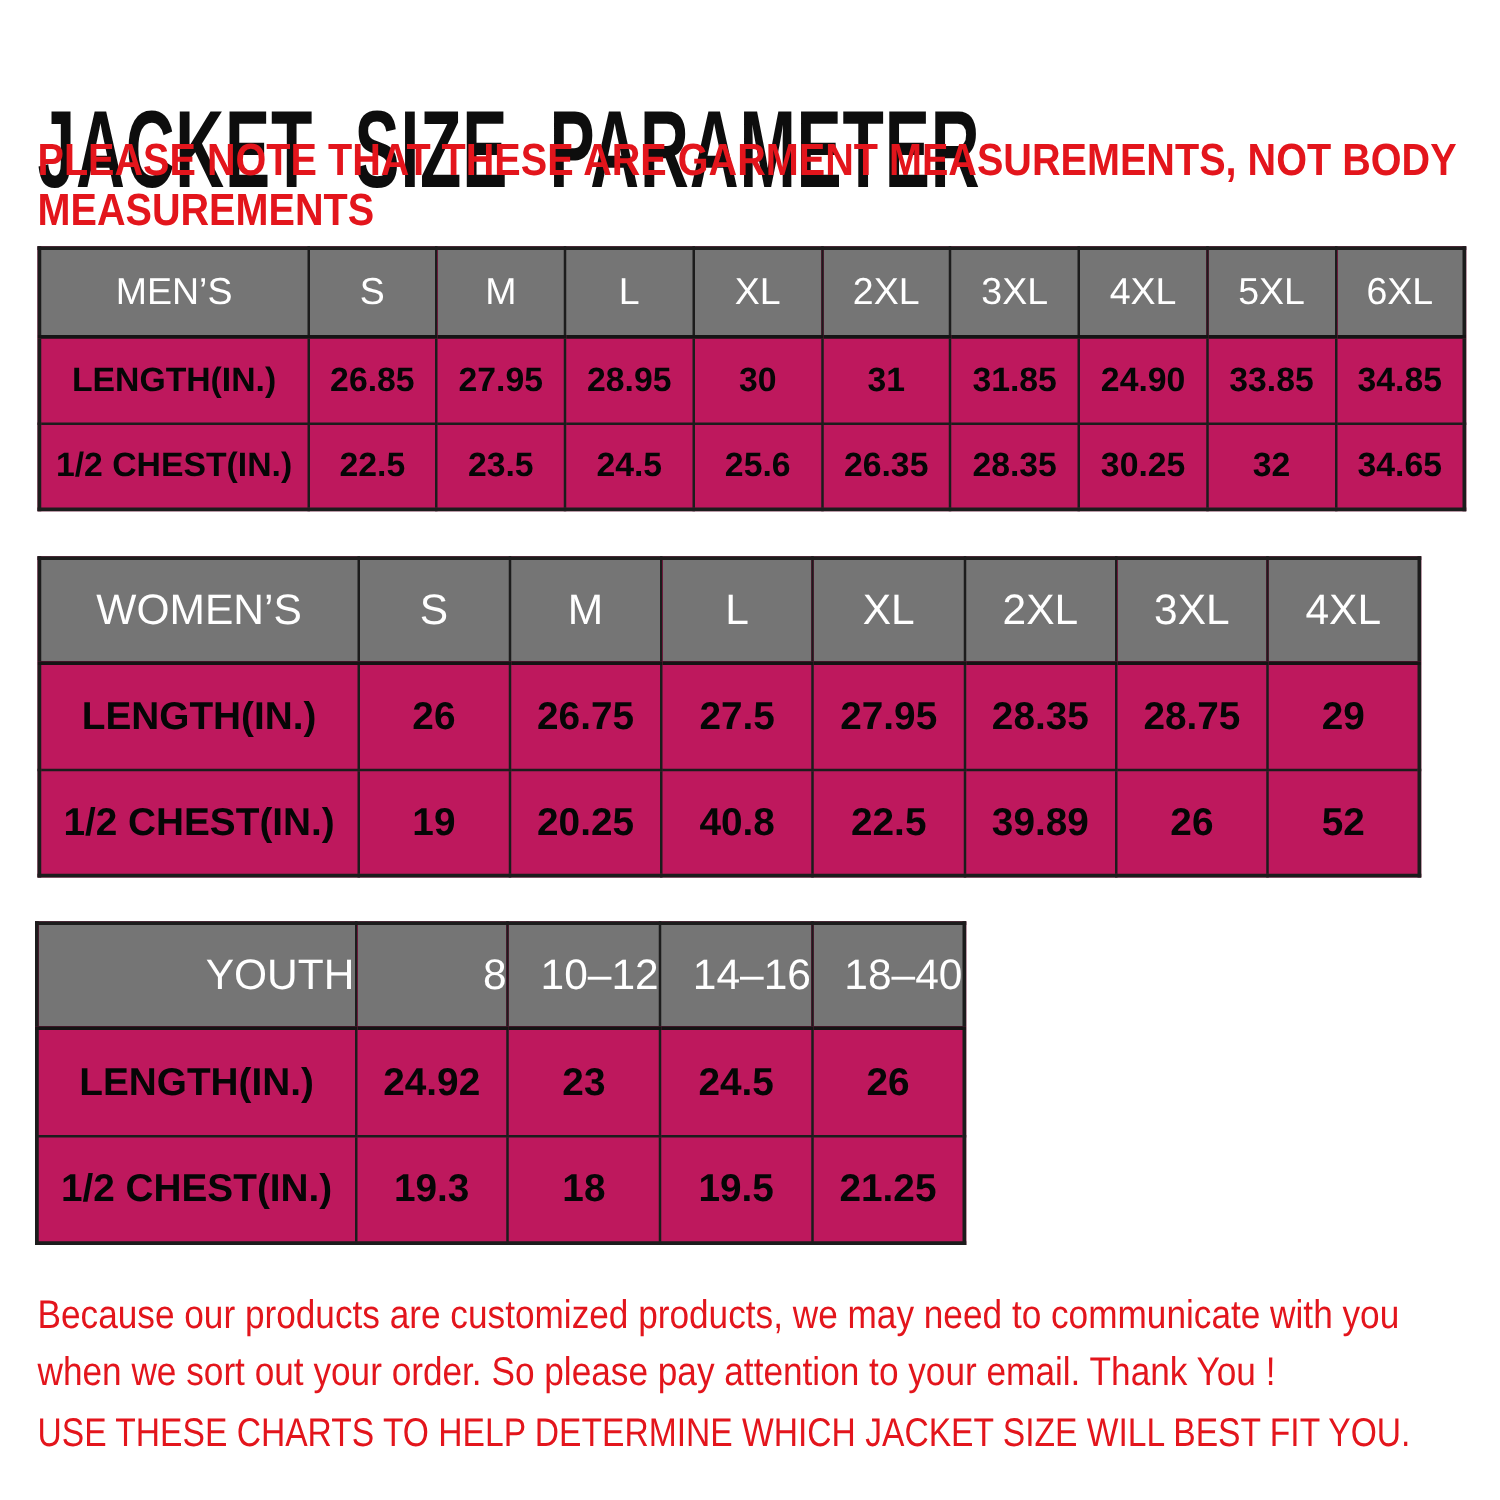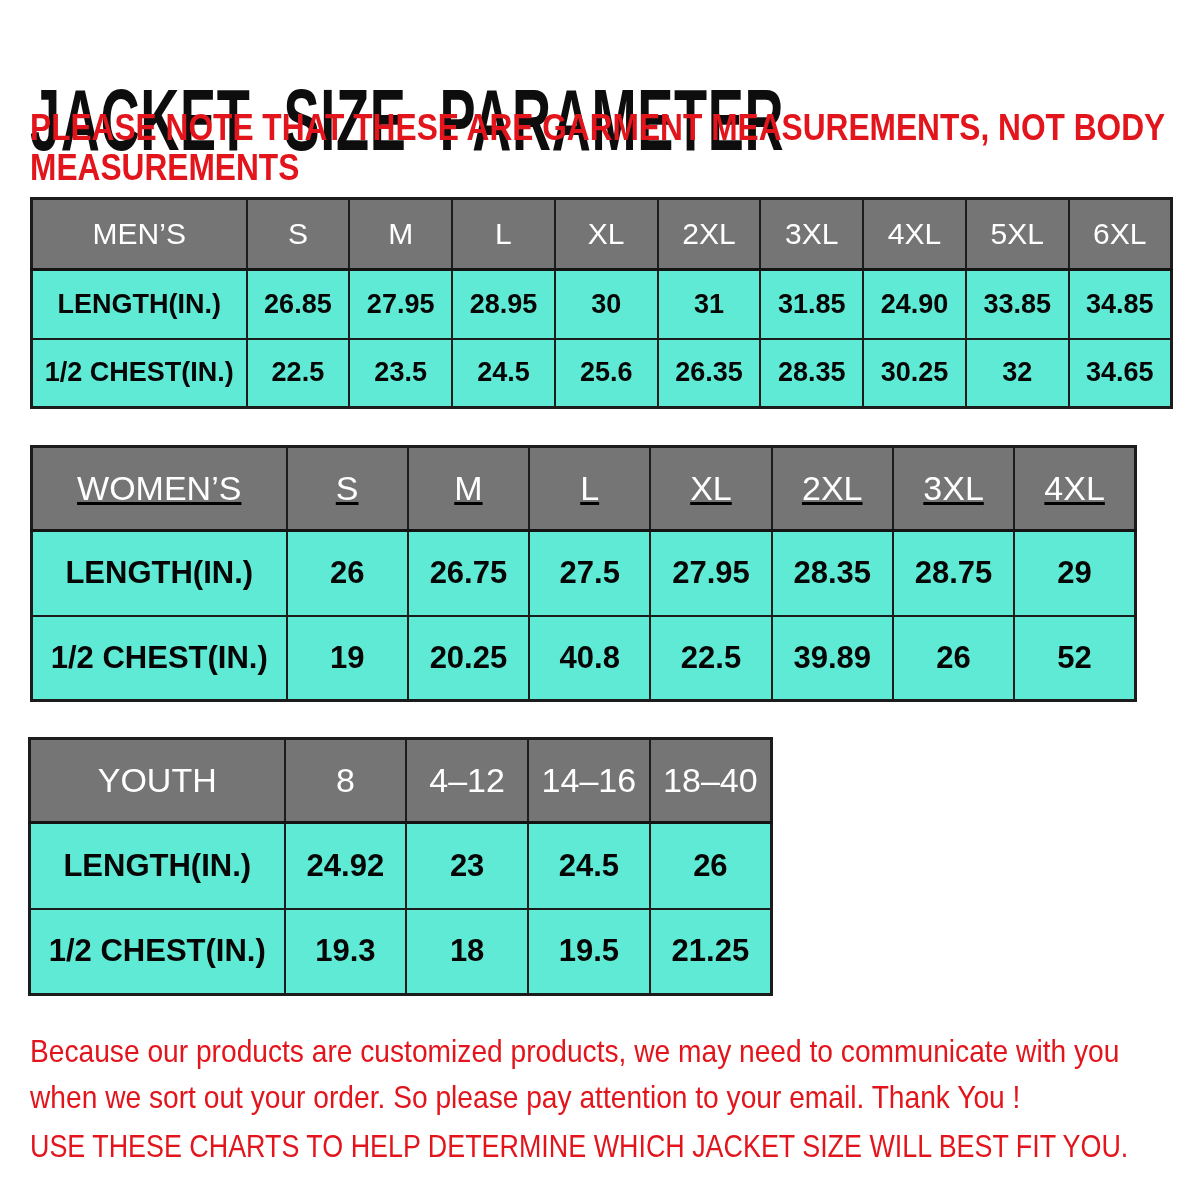--- a/index.html
+++ b/index.html
@@ -15,21 +15,21 @@
     display:inline-block;transform:scale(0.63,1.02);transform-origin:0 0;
     white-space:nowrap;font-weight:bold;letter-spacing:1px;word-spacing:0.32em;
     color:#0d0d0d;
   }
   .subtitle{left:30px;top:108px;font-size:36px;line-height:40px;}
   .subtitle .line{display:block;transform:scaleX(0.88);transform-origin:0 0;
     white-space:nowrap;font-weight:bold;}
 
   
   table.size-table{
-    border-collapse:collapse;table-layout:fixed;background:#5eead4;
+    border-collapse:collapse;table-layout:fixed;background:#be185d;
     border:3px solid #1c1c1c;
   }
   table.size-table th,table.size-table td{
     border:2px solid #1c1c1c;text-align:center;vertical-align:middle;
     padding:0;overflow:hidden;
   }
   table.size-table thead th{
     background:#757575;color:#ffffff;font-weight:500;
     border-bottom:3px solid #141414;
   }
@@ -39,31 +39,31 @@
   
   table.mens{left:30px;top:197px;width:1143px;}
   table.mens thead tr{height:71px;}
   table.mens tbody tr{height:69px;}
   table.mens thead th{font-size:30px;}
   table.mens td{font-size:27px;}
   table.mens col.c0{width:215px;}
 
   
   table.womens{left:30px;top:445px;width:1107px;}
-  table.womens thead tr{height:84px;text-decoration:underline;}
+  table.womens thead tr{height:84px;}
   table.womens tbody tr{height:85px;}
   table.womens thead th{font-size:34px;}
   table.womens td{font-size:31px;}
   table.womens col.c0{width:255px;}
 
   
   table.youth{left:28px;top:737px;width:745px;}
   table.youth thead tr{height:84px;}
   table.youth tbody tr{height:86px;}
-  table.youth thead th{font-size:34px;}
+  table.youth thead th{font-size:34px;text-align:right;}
   table.youth td{font-size:31px;}
   table.youth col.c0{width:255px;}
 
   
   .red{color:#e3151c;}
   .footer-note{left:30px;top:1028px;font-size:32px;line-height:46px;}
   .footer-note .line{display:block;transform:scaleX(0.88);transform-origin:0 0;
     white-space:nowrap;}
   .charts-note{left:30px;top:1126px;font-size:32px;line-height:40px;}
   .charts-note .line{display:block;transform:scaleX(0.84);transform-origin:0 0;
@@ -188,21 +188,21 @@
       <col class="c0">
       <col>
       <col>
       <col>
       <col>
     </colgroup>
   <thead>
     <tr>
       <th>YOUTH</th>
       <th>8</th>
-      <th>4–12</th>
+      <th>10–12</th>
       <th>14–16</th>
       <th>18–40</th>
     </tr>
   </thead>
   <tbody>
     <tr>
       <td class="rowlabel">LENGTH(IN.)</td>
       <td>24.92</td>
       <td>23</td>
       <td>24.5</td>

